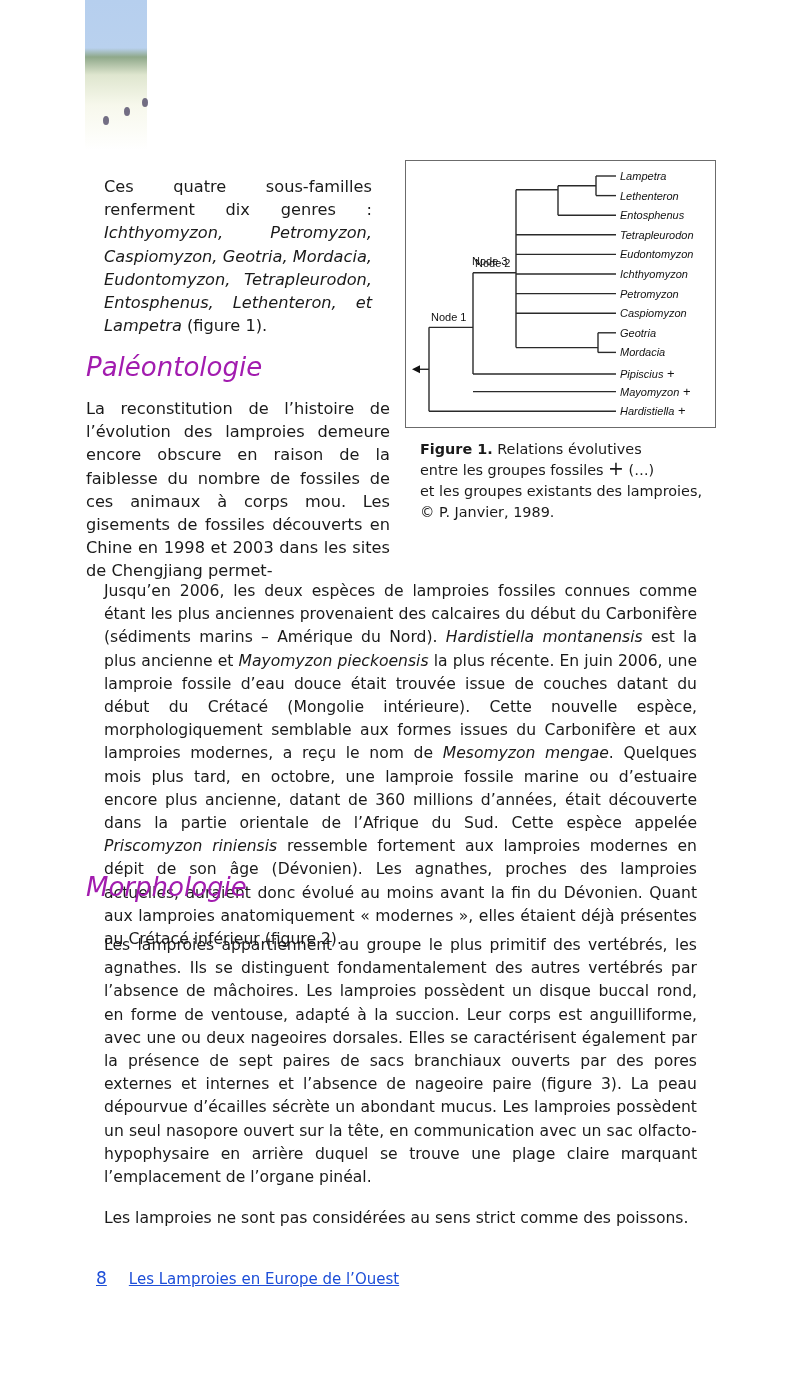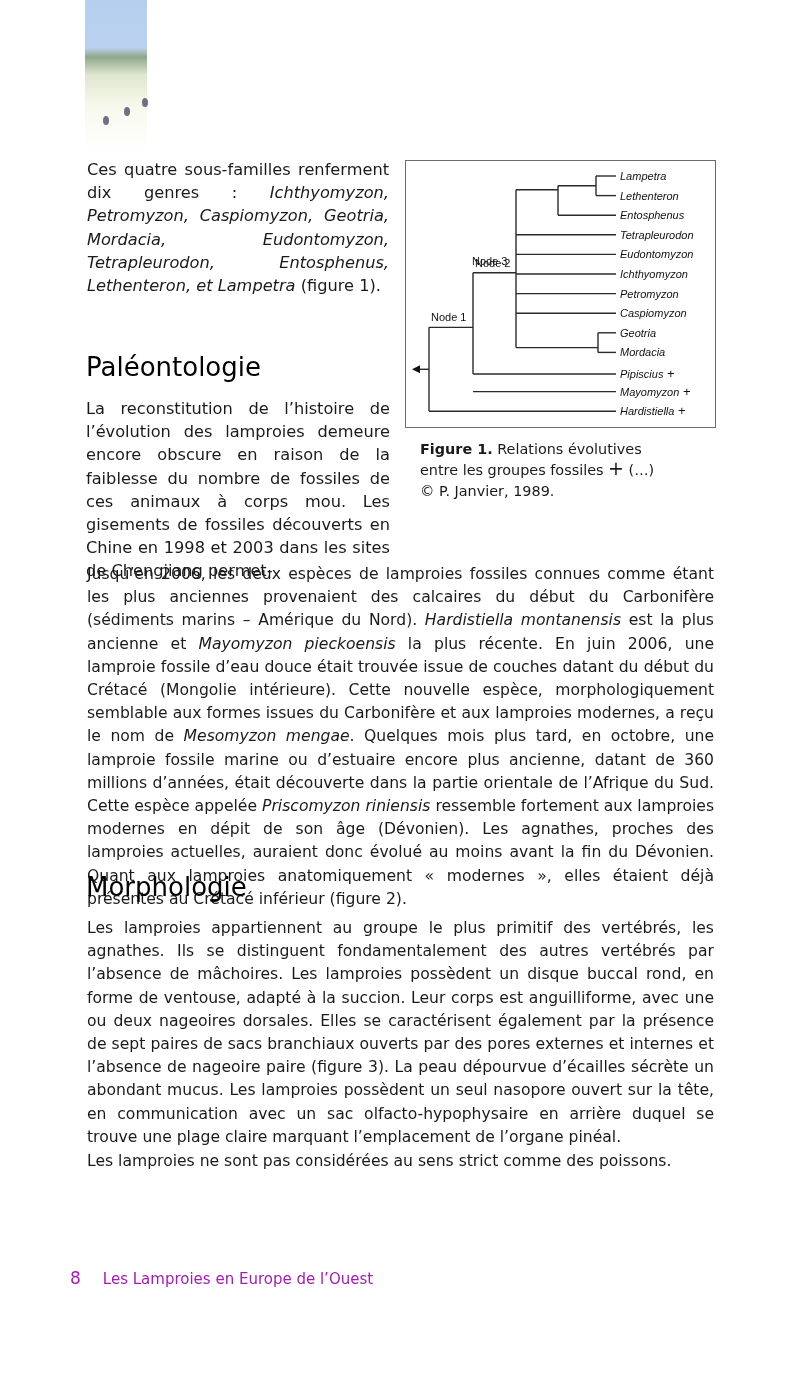--- a/index.html
+++ b/index.html
@@ -3,34 +3,34 @@
 <meta charset="utf-8">
 <style>
   html, body { margin: 0; padding: 0; background: #ffffff; }
   body { width: 800px; height: 1400px; position: relative; overflow: hidden;
          font-family: "DejaVu Sans", sans-serif; color: #1a1a1a; }
   .photo-strip { position: absolute; left: 85px; top: 0; width: 62px; height: 150px;
     background: linear-gradient(180deg, #b6cfee 0%, #b9d1ee 32%, #8fa88a 38%, #dfe6cf 50%, #f7f8ec 70%, #ffffff 100%); }
   .photo-strip .dot { position: absolute; width: 6px; height: 9px; border-radius: 50%; background: #5a5570; opacity: .85; }
   .text { position: absolute; left: 86px; font-size: 16.2px; line-height: 23.2px; color: #1a1a1a; }
   .just { text-align: justify; }
-  .text p { margin: 1px; }
+  .text p { margin: 18px; }
   .col-left { top: 157px; width: 304px; }
-  .heading { position: absolute; left: 86px; font-size: 26px; font-weight: normal; margin: 0; color: #000000; }
+  .heading { position: absolute; left: 86px; font-size: 26px; font-weight: normal; margin: 0; color: #a21caf; font-style: italic; }
   .h-paleo { top: 352px; }
   .h-morpho { top: 872px; }
   .paleo-left { top: 397px; width: 304px; }
   .paleo-full { top: 562px; width: 629px; font-size: 15.6px; }
   .morpho-full { top: 916px; width: 629px; font-size: 15.6px; }
   em { font-style: italic; }
   .fig-box { position: absolute; left: 405px; top: 160px; width: 309px; height: 266px; border: 1px solid #6b6b6b; }
   .fig-box svg { position: absolute; left: 0; top: 0; }
   .caption { position: absolute; left: 420px; top: 439px; width: 294px; text-align: left; font-size: 14.4px; line-height: 21px; color: #1a1a1a; }
   .caption b { font-weight: bold; }
-  .footer { position: absolute; top: 1268px; left: 70px; font-size: 15px; color: #a21caf; }
+  .footer { position: absolute; top: 1268px; left: 96px; font-size: 15px; color: #1d4ed8; text-decoration: underline; }
   .footer .page-num { font-size: 17px; margin-right: 22px; }
   .taxon { font-family: "Liberation Sans", sans-serif; font-style: italic; font-size: 11px; fill: #111; }
   .nodelabel { font-family: "Liberation Sans", sans-serif; font-size: 11px; fill: #111; }
   .branch { stroke: #2a2a2a; stroke-width: 1.4; fill: none; }
 </style>
 </head>
 <body>
 
 <div class="photo-strip">
   <span class="dot" style="left:18px; top:116px;"></span>
@@ -87,20 +87,21 @@
       <text x="214" y="172.8" class="taxon" dominant-baseline="middle">Geotria</text>
       <text x="214" y="192.4" class="taxon" dominant-baseline="middle">Mordacia</text>
       <text x="214" y="214" class="taxon" dominant-baseline="middle">Pipiscius<tspan font-style="normal" font-size="13"> +</tspan></text>
       <text x="214" y="231.60000000000002" class="taxon" dominant-baseline="middle">Mayomyzon<tspan font-style="normal" font-size="13"> +</tspan></text>
       <text x="214" y="251.20000000000002" class="taxon" dominant-baseline="middle">Hardistiella<tspan font-style="normal" font-size="13"> +</tspan></text>
     </svg>
 </div>
 <div class="caption">
   <div><b>Figure 1.</b><span> Relations évolutives</span></div>
   <div><span>entre les groupes fossiles </span><span style="font-size:19px; line-height:14px;">+</span><span> (…)</span></div>
+  <div>et les groupes existants des lamproies,</div>
   <div>© P. Janvier, 1989.</div>
 </div>
 
 <h2 class="heading h-paleo">Paléontologie</h2>
 <div class="text paleo-left just">La reconstitution de l’histoire de l’évolution des lamproies demeure encore obscure en raison de la faiblesse du nombre de fossiles de ces animaux à corps mou. Les gisements de fossiles découverts en Chine en 1998 et 2003 dans les sites de Chengjiang permet-</div>
 <div class="text paleo-full just" id="paleo-full">
     <p><span>Jusqu’en 2006, les deux espèces de lamproies fossiles connues comme étant les plus anciennes provenaient des calcaires du début du Carbonifère (sédiments marins – Amérique du Nord). </span><em>Hardistiella montanensis</em><span> est la plus ancienne et </span><em>Mayomyzon pieckoensis</em><span> la plus récente. En juin 2006, une lamproie fossile d’eau douce était trouvée issue de couches datant du début du Crétacé (Mongolie intérieure). Cette nouvelle espèce, morphologiquement semblable aux formes issues du Carbonifère et aux lamproies modernes, a reçu le nom de </span><em>Mesomyzon mengae</em><span>. Quelques mois plus tard, en octobre, une lamproie fossile marine ou d’estuaire encore plus ancienne, datant de 360 millions d’années, était découverte dans la partie orientale de l’Afrique du Sud. Cette espèce appelée </span><em>Priscomyzon riniensis</em><span> ressemble fortement aux lamproies modernes en dépit de son âge (Dévonien). Les agnathes, proches des lamproies actuelles, auraient donc évolué au moins avant la fin du Dévonien. Quant aux lamproies anatomiquement « modernes », elles étaient déjà présentes au Crétacé inférieur (figure 2).</span></p>
   </div>
 
 <h2 class="heading h-morpho">Morphologie</h2>

